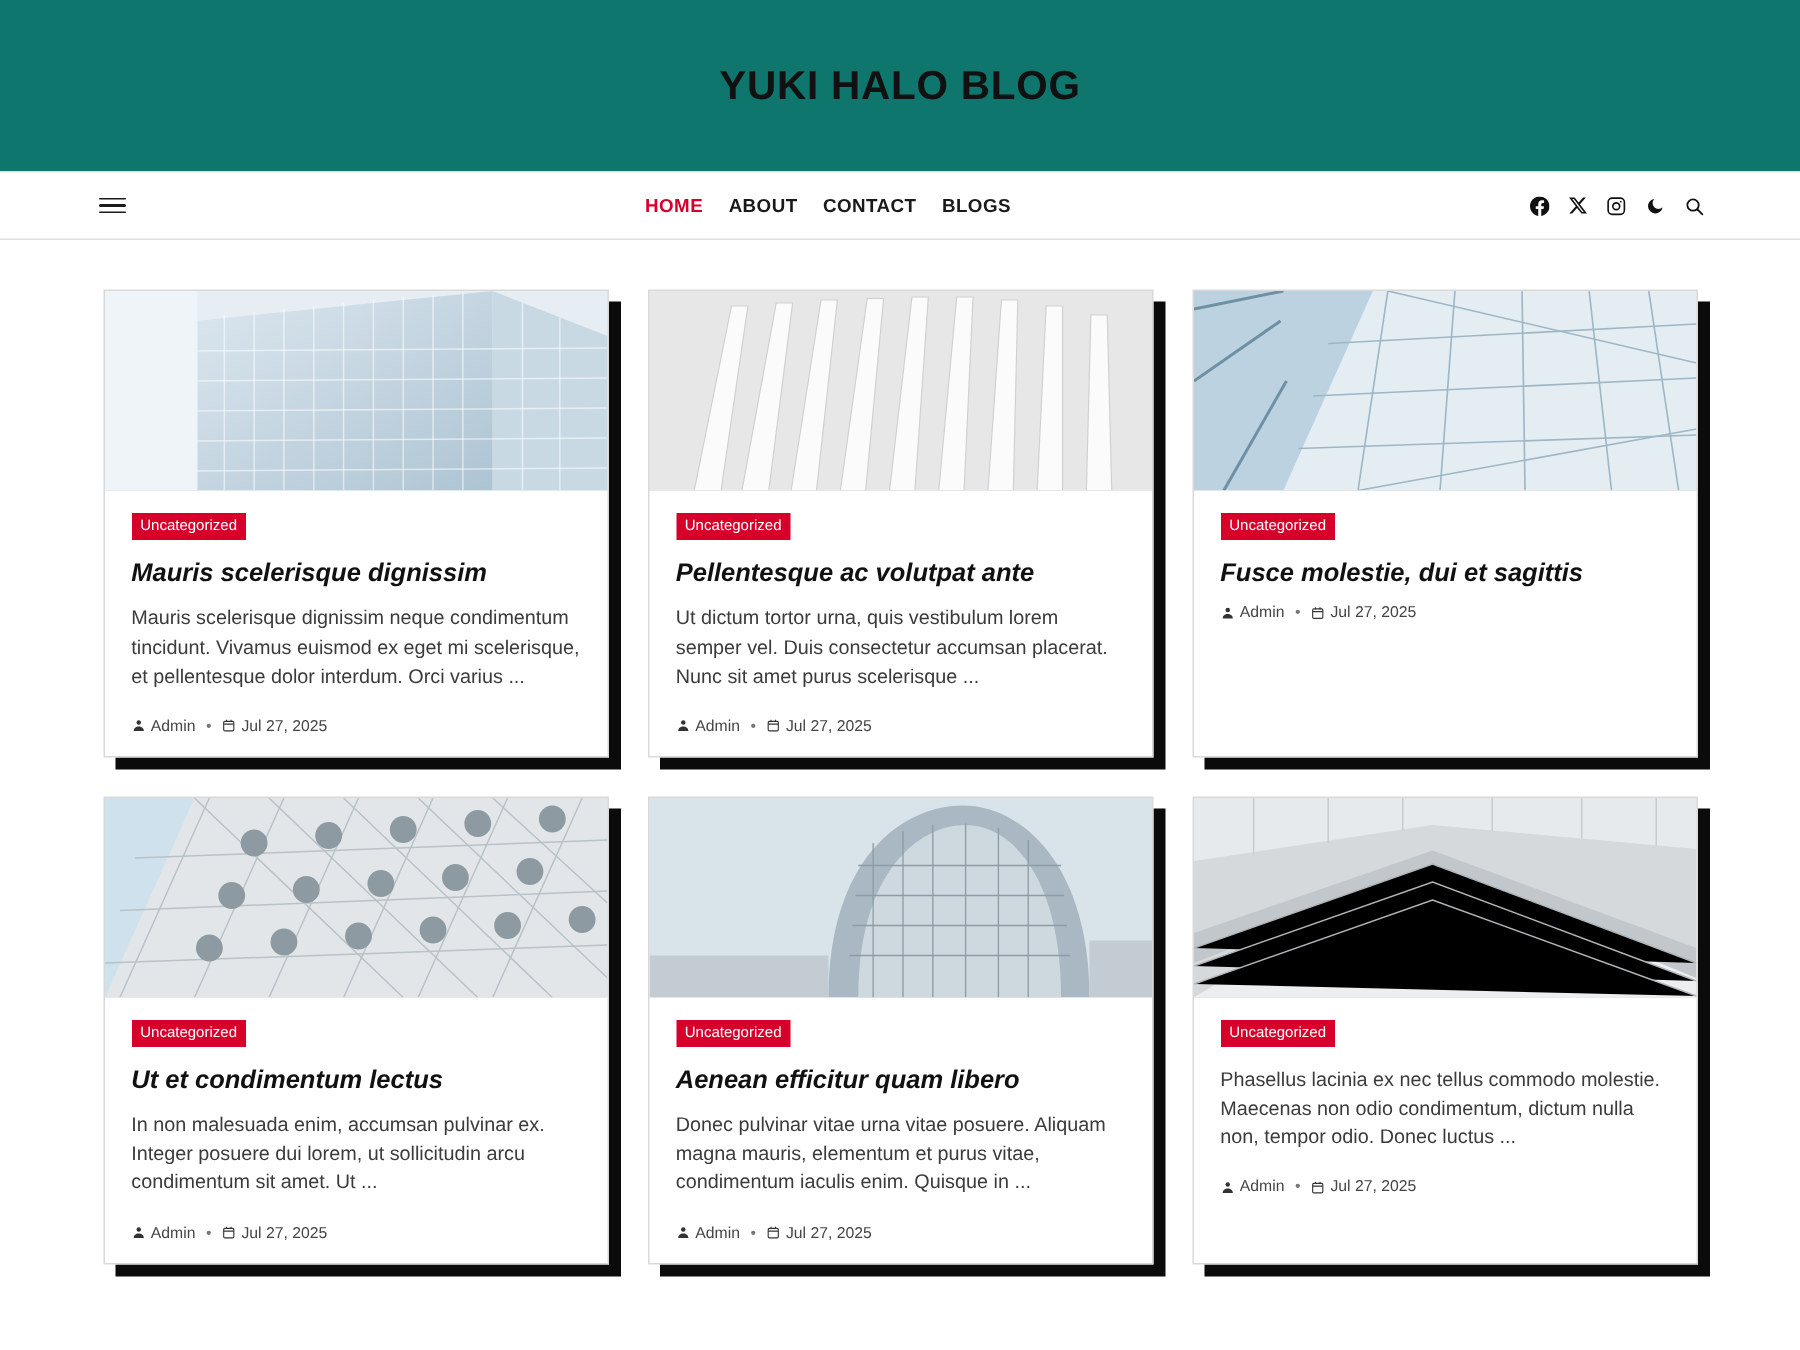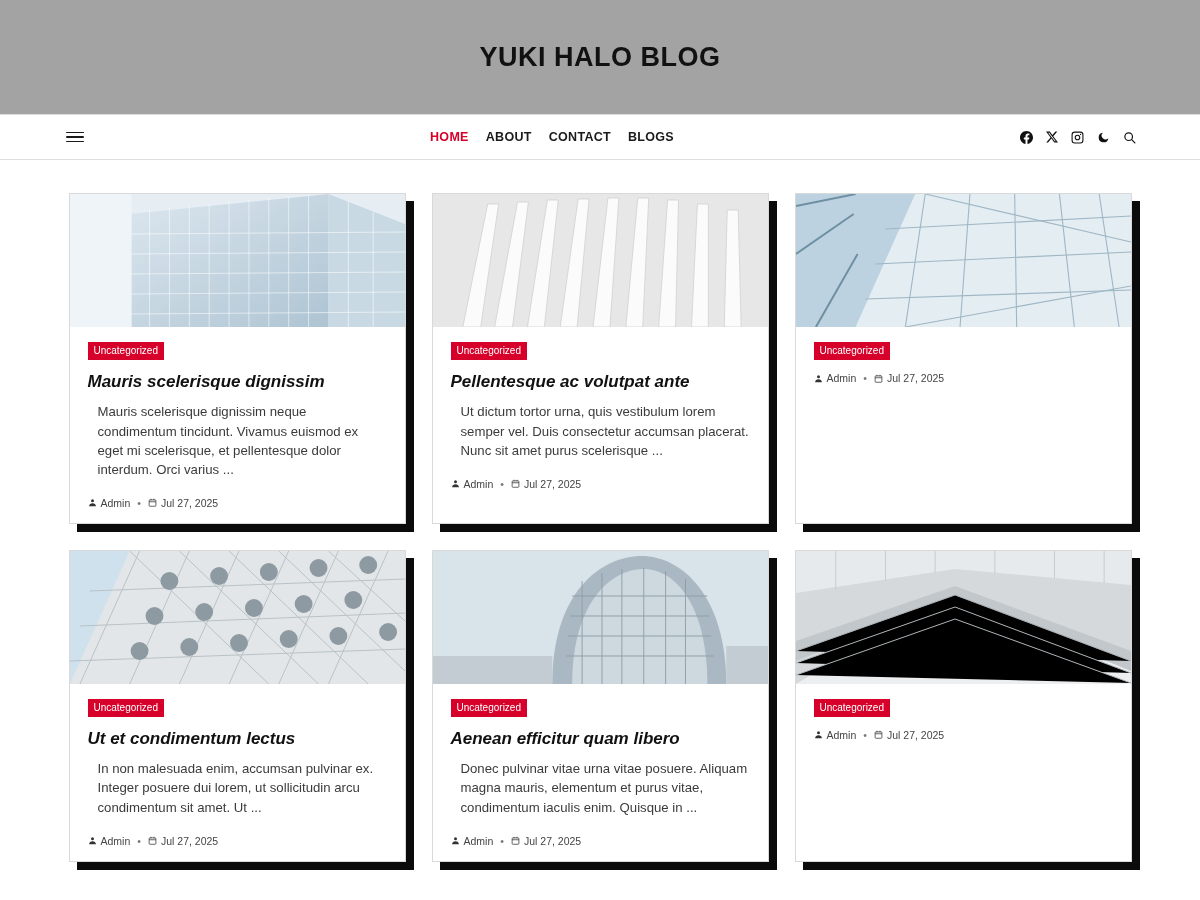--- a/index.html
+++ b/index.html
@@ -6,21 +6,21 @@
   html, body {
     margin: 0; padding: 0;
     width: 1200px; height: 900px;
     background: #ffffff;
     font-family: "Liberation Sans", sans-serif;
     color: #1a1a1a;
   }
   .site-header {
     height: 114px;
     display: flex; align-items: center; justify-content: center;
-    background: #a3a3a3;
+    background: #0f766e;
   }
   .site-title {
     font-size: 27px;
     font-weight: bold;
     letter-spacing: 0.5px;
     color: #111111;
   }
   .navbar {
     height: 46px;
     border-top: 1px solid #dedede;
@@ -99,21 +99,21 @@
     font-weight: bold;
     margin: 0 0 10px 0;
     color: #111111;
     line-height: 1.2;
     font-style: italic;
   }
   .card-excerpt {
     font-size: 13.2px;
     line-height: 1.45;
     color: #3b3b3b;
-    margin: 0 0 18px 10px;
+    margin: 0 0 18px 0;
   }
   .card-meta {
     display: flex; align-items: flex-start; gap: 7px;
     font-size: 10.5px;
     color: #444;
   }
   .meta-item { display: flex; align-items: center; gap: 4px; }
   .meta-sep { color: #777; }
   .meta-ico { display: inline-flex; }
 </style>
@@ -304,20 +304,21 @@
           </g>
           <g stroke="#6f8fa3" stroke-width="2" fill="none">
             <path d="M0 12 L60 0"></path>
               <path d="M0 60 L58 20"></path>
               <path d="M20 133 L62 60"></path>
           </g>
         </svg>
       </div>
       <div class="card-body">
         <span class="badge">Uncategorized</span>
+        <h2 class="card-title">Fusce molestie, dui et sagittis</h2>
         <div class="card-meta">
           <span class="meta-item">
             <span class="meta-ico">
               <svg width="9" height="9" viewBox="0 0 24 24" fill="#333">
                   <circle cx="12" cy="7" r="4"></circle>
                   <path d="M3 22c0-5 4-8 9-8s9 3 9 8z"></path>
                 </svg>
             </span>
             <span>Admin</span>
           </span>
@@ -477,20 +478,21 @@
               <line x1="90" y1="0" x2="90" y2="30"></line>
             <line x1="140" y1="0" x2="140" y2="22"></line>
               <line x1="200" y1="0" x2="200" y2="22"></line>
             <line x1="260" y1="0" x2="260" y2="27"></line>
               <line x1="310" y1="0" x2="310" y2="32"></line>
           </g>
         </svg>
       </div>
       <div class="card-body">
         <span class="badge">Uncategorized</span>
+        <p class="card-excerpt">Phasellus lacinia ex nec tellus commodo molestie. Maecenas non odio condimentum, dictum nulla non, tempor odio. Donec luctus ...</p>
         <div class="card-meta">
           <span class="meta-item">
             <span class="meta-ico">
               <svg width="9" height="9" viewBox="0 0 24 24" fill="#333">
                   <circle cx="12" cy="7" r="4"></circle>
                   <path d="M3 22c0-5 4-8 9-8s9 3 9 8z"></path>
                 </svg>
             </span>
             <span>Admin</span>
           </span>

